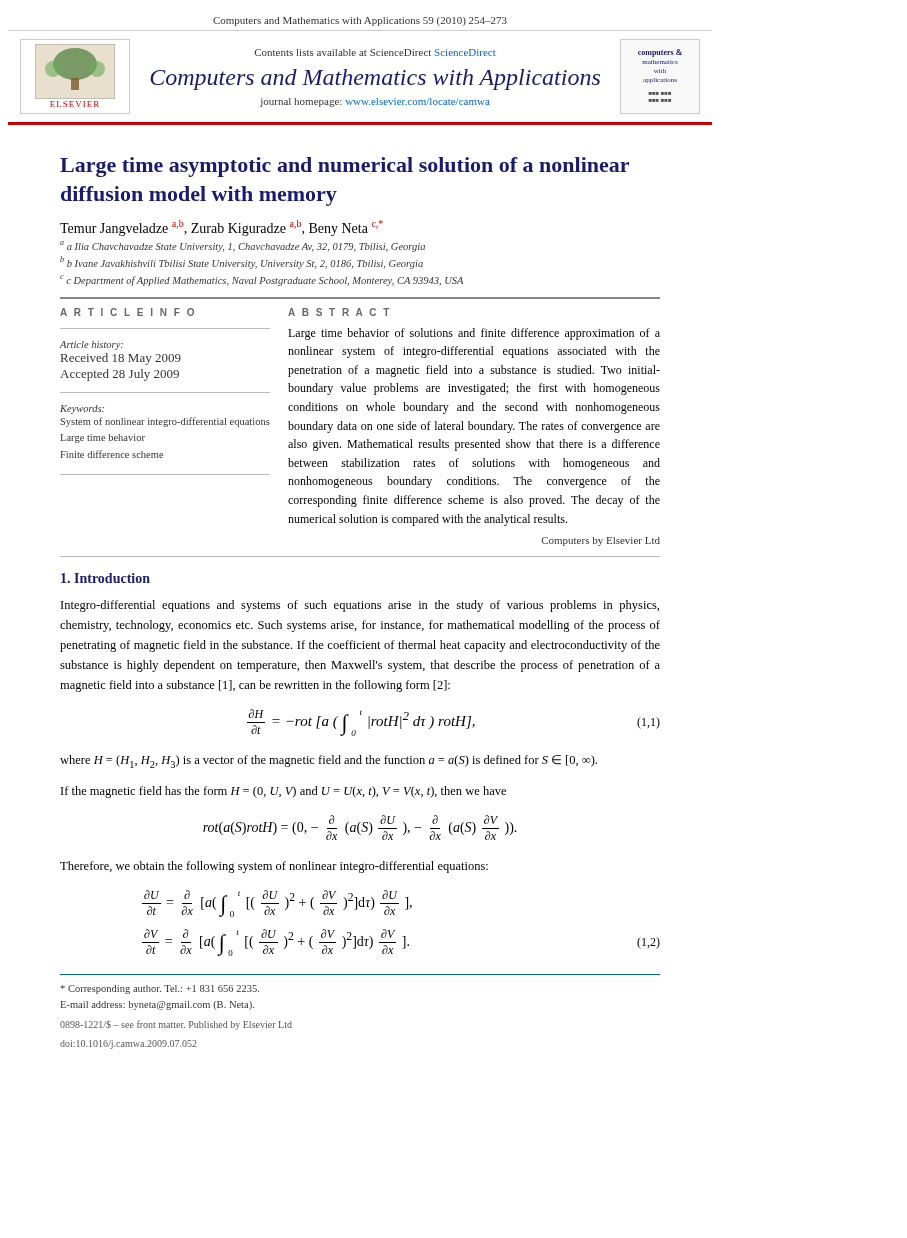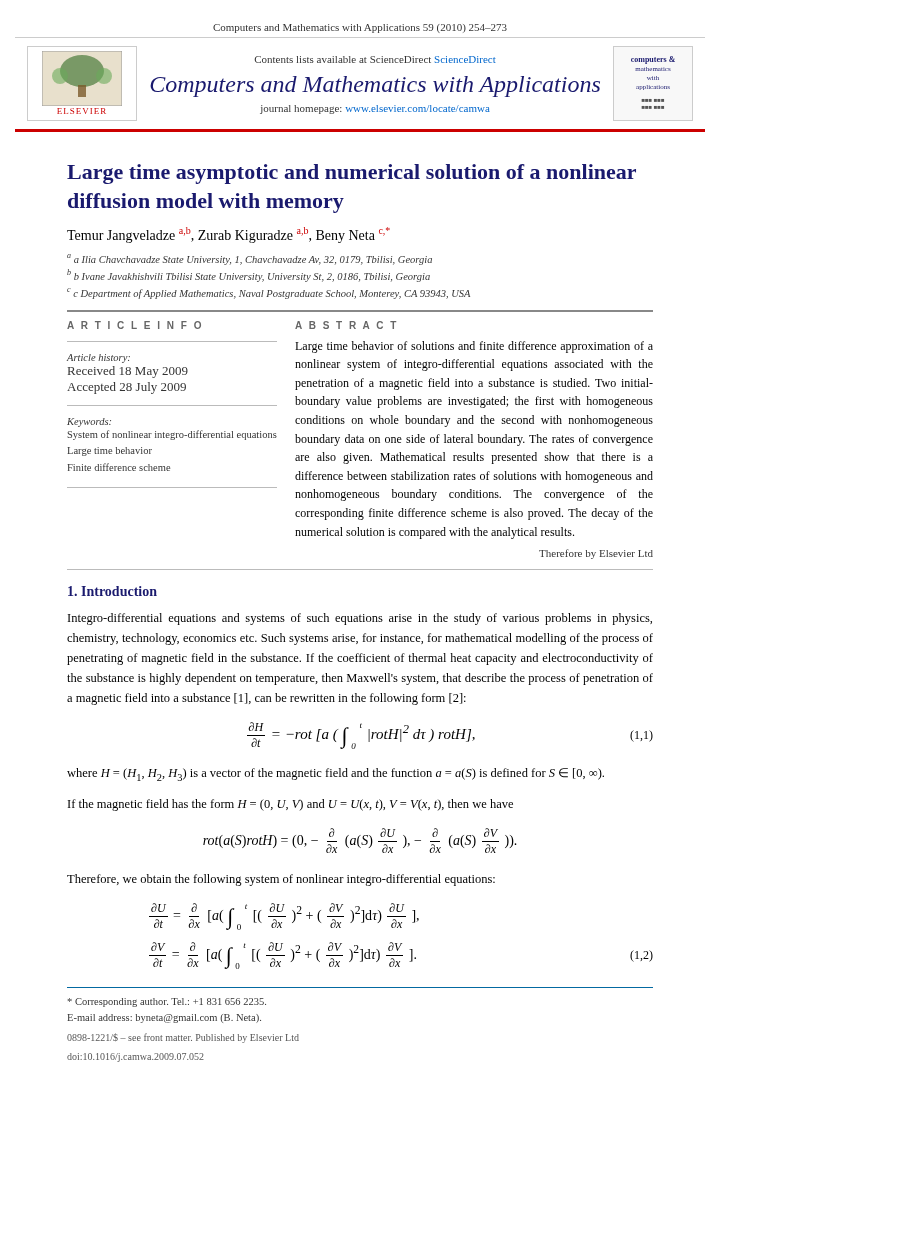--- a/index.html
+++ b/index.html
@@ -8,21 +8,21 @@
       font-family: 'Times New Roman', Times, serif;
       font-size: 13px;
       color: #000;
       width: 907px;
       min-height: 1238px;
     }
     .page {
       width: 720px;
       min-height: 1238px;
       background: #fff;
-      padding: 15px;
+      padding: 8px;
     }
     
     .top-bar {
       text-align: center;
       font-size: 11px;
       color: #333;
       padding: 6px 0 4px 0;
       border-bottom: 1px solid #ccc;
     }
     
@@ -110,21 +110,20 @@
     .article-title {
       font-size: 22px;
       font-weight: bold;
       color: #1a1a6e;
       margin-top: 16px;
       margin-bottom: 10px;
       line-height: 1.3;
     }
     .authors-line {
       font-size: 14px;
-      margin-bottom: 6px;
       color: #000;
     }
     .authors-line sup {
       font-size: 10px;
       color: #cc0000;
     }
     .affiliations {
       font-size: 10.5px;
       font-style: italic;
       color: #333;
@@ -359,21 +358,21 @@
           <div>System of nonlinear integro-differential equations</div>
           <div>Large time behavior</div>
           <div>Finite difference scheme</div>
         </div>
         <hr class="divider-thin">
       </div>
 
       <div class="abstract-col">
         <div class="section-heading">A B S T R A C T</div>
         <div class="abstract-text">Large time behavior of solutions and finite difference approximation of a nonlinear system of integro-differential equations associated with the penetration of a magnetic field into a substance is studied. Two initial-boundary value problems are investigated; the first with homogeneous conditions on whole boundary and the second with nonhomogeneous boundary data on one side of lateral boundary. The rates of convergence are also given. Mathematical results presented show that there is a difference between stabilization rates of solutions with homogeneous and nonhomogeneous boundary conditions. The convergence of the corresponding finite difference scheme is also proved. The decay of the numerical solution is compared with the analytical results.</div>
-        <div class="published-line">Therefore by Elsevier Ltd</div>
+        <div class="published-line">Computers by Elsevier Ltd</div>
       </div>
 
     </div>
 
     <hr class="divider-thin">
 
     <div class="section-title">
       <span>1.</span>
       <span>Introduction</span>
     </div>

